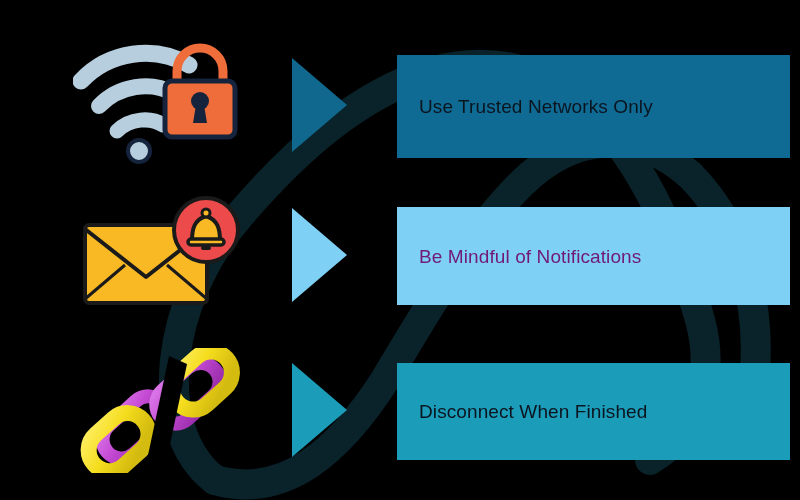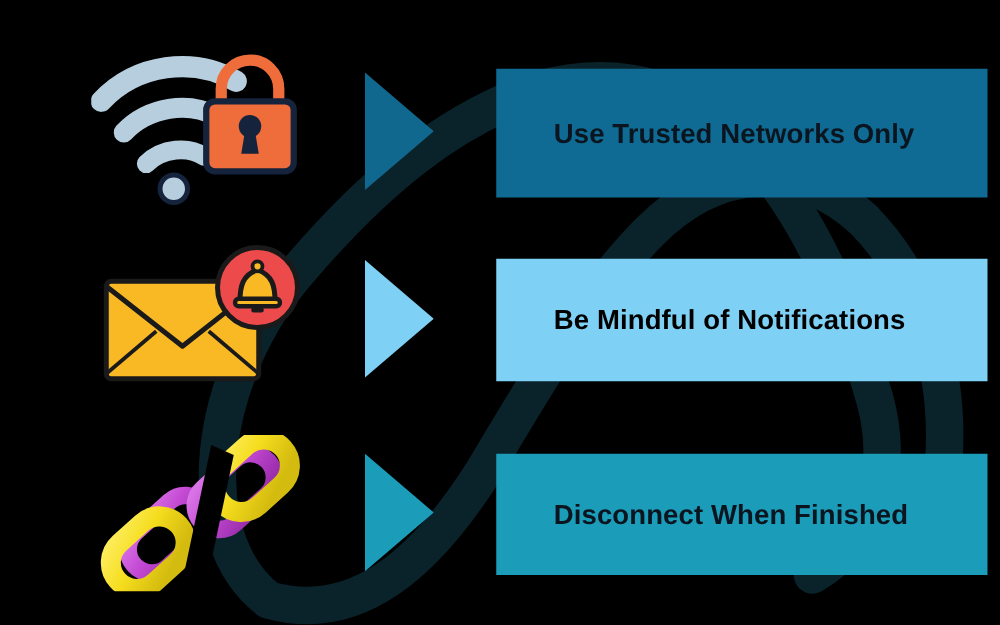--- a/index.html
+++ b/index.html
@@ -48,27 +48,26 @@
   .banner {
     position: absolute;
     left: 397px;
     width: 393px;
     display: flex;
     align-items: center;
     box-sizing: border-box;
     padding-left: 22px;
   }
   .banner-label {
-    font-size: 22px;
-    font-weight: 700;
+    font-size: 19px;
+    font-weight: 400;
     color: #0b1520;
     letter-spacing: 0.1px;
     white-space: nowrap;
     line-height: 1;
-    margin-left: 24px;
   }
   
   #row-1 { top: 40px;  height: 130px; }
   #row-2 { top: 190px; height: 130px; }
   #row-3 { top: 345px; height: 130px; }
 
   #row-1 .icon-cell,
   #row-2 .icon-cell,
   #row-3 .icon-cell { top: 0; height: 130px; }
 
@@ -146,21 +145,21 @@
       </svg>
     </div>
 
     <div class="arrow-cell">
       <svg width="62" height="100" viewBox="0 0 62 100">
         <polygon points="7,3 62,50 7,97" fill="#7fd0f5"></polygon>
       </svg>
     </div>
 
     <div class="banner" id="banner-2" style="background: rgb(127, 208, 245);">
-      <span class="banner-label" style="color: #000000;">Be Mindful of Notifications</span>
+      <span class="banner-label" style="color: #701a75;">Be Mindful of Notifications</span>
     </div>
   </div>
 
   <div class="row" id="row-3">
 
     <div class="icon-cell">
       <svg width="175" height="125" viewBox="0 0 175 125">
         <defs>
           <linearGradient id="gradYellow" x1="0" y1="0" x2="0.6" y2="1">
             <stop offset="0%" stop-color="#fdec5a"></stop>

